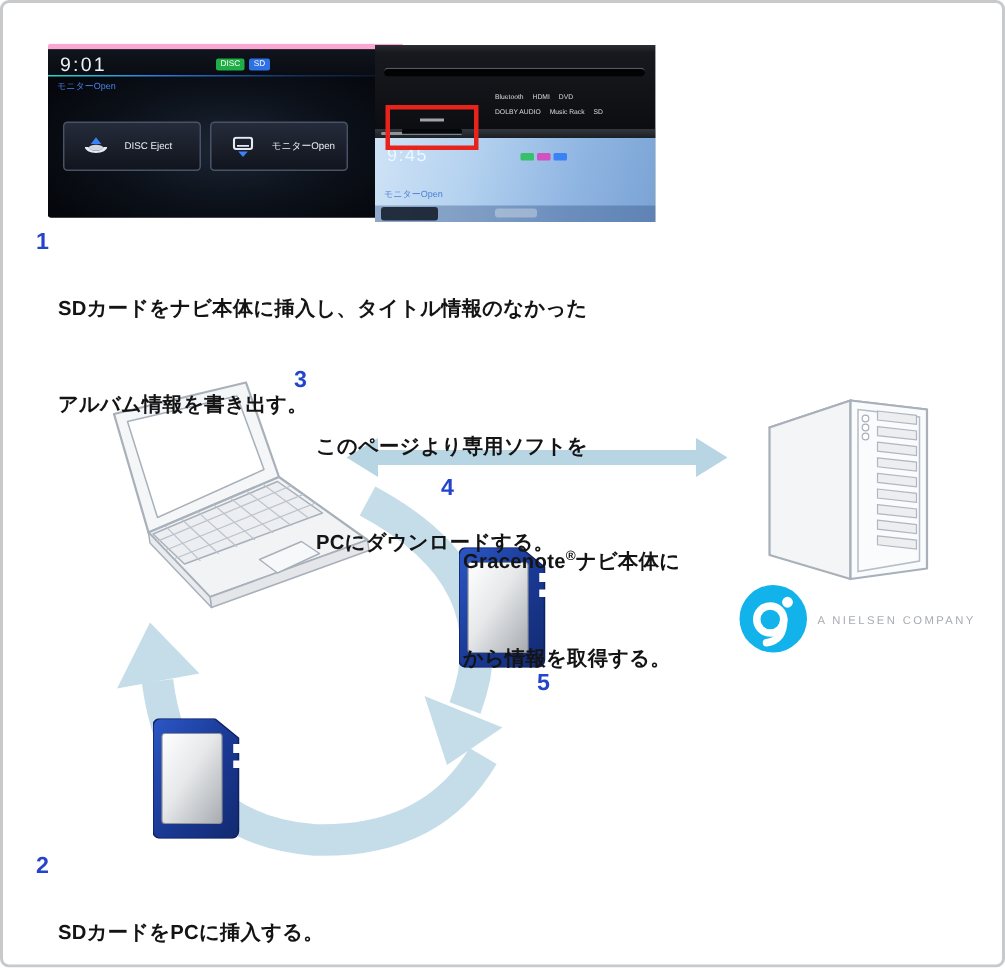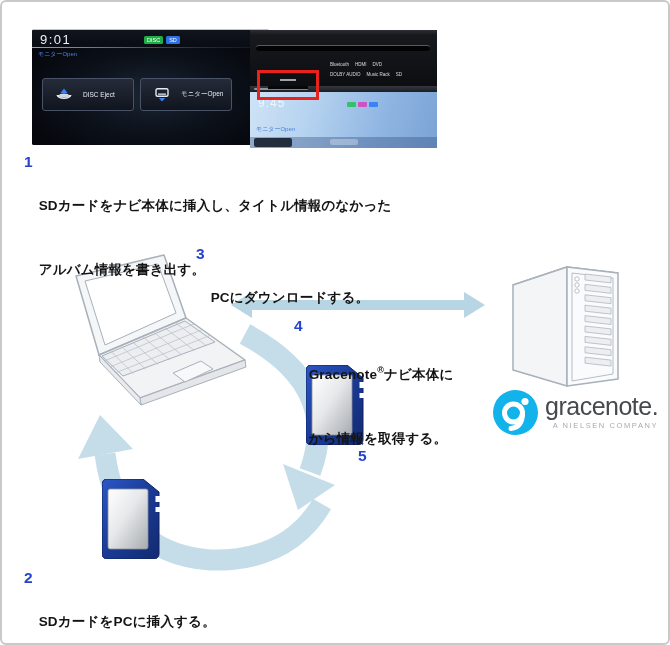--- a/index.html
+++ b/index.html
@@ -6,21 +6,21 @@
   html,body { background:#fff; }
   body { font-family:"Liberation Sans","DejaVu Sans",sans-serif; }
   #canvas {
     position:relative; width:670px; height:645px; background:#fff;
     border:2px solid #c7c9cb; border-radius:6px; overflow:hidden;
   }
 
   
   .ns1 { position:absolute; left:30px; top:27px; width:237px; height:116px;
     background:#05070c; border-radius:2px; overflow:hidden;
-    border-top:1px solid #f9a8d4; }
+    border-top:4px solid #f9a8d4; }
   .ns1-bar { position:absolute; left:0; top:0; width:100%; height:17px;
     background:linear-gradient(#10141c,#090c12); }
   .ns1-time { position:absolute; left:8px; top:2px; color:#eef2f7; font-size:13px;
     letter-spacing:1.5px; }
   .ns1-badges { position:absolute; left:112px; top:6px; display:flex; gap:3px; }
   .badge { font-size:5.5px; color:#fff; padding:1px 3px; border-radius:1.5px; line-height:6px; }
   .badge.green { background:#1fae46; }
   .badge.blue { background:#2e71e5; }
   .ns1-sep { position:absolute; left:0; top:17px; width:100%; height:1.5px;
     background:linear-gradient(90deg,#2bd8c8 0%,#2b7de0 30%,#15305a 70%,#0a1320 100%); }
@@ -258,28 +258,28 @@
 
   <div class="gn">
     <div class="gn-circle">
       <svg width="45" height="45" viewBox="0 0 45 45">
         <circle cx="20.5" cy="23" r="9" fill="none" stroke="#ffffff" stroke-width="5"></circle>
         <path d="M29.5 23 Q 29.5 37 18 38.5" fill="none" stroke="#ffffff" stroke-width="5" stroke-linecap="round"></path>
         <circle cx="32" cy="11.5" r="3.6" fill="#ffffff"></circle>
       </svg>
     </div>
     <div class="gn-text">
-      <div class="gn-word">gracenote.</div>
       <div class="gn-tag">A NIELSEN COMPANY</div>
     </div>
   </div>
 
   <div class="step" style="left:194px; top:242px;">
     <span class="num">3</span>
     <span>
+      <div class="ln">このページより専用ソフトを</div>
       <div class="ln">PCにダウンロードする。</div>
     </span>
   </div>
 
   <div class="step" style="left:292px; top:314px;">
     <span class="num">4</span>
     <span>
       <div class="ln"><span>Gracenote</span><sup>®</sup><span>ナビ本体に</span></div>
       <div class="ln">から情報を取得する。</div>
     </span>

